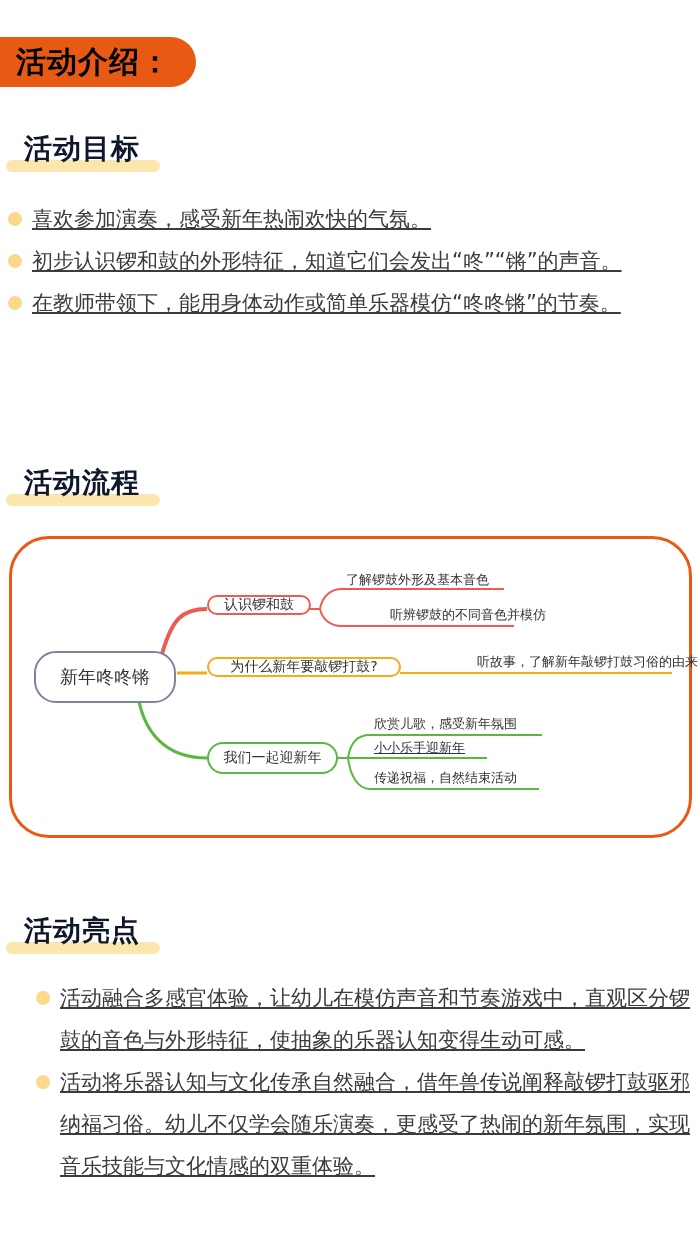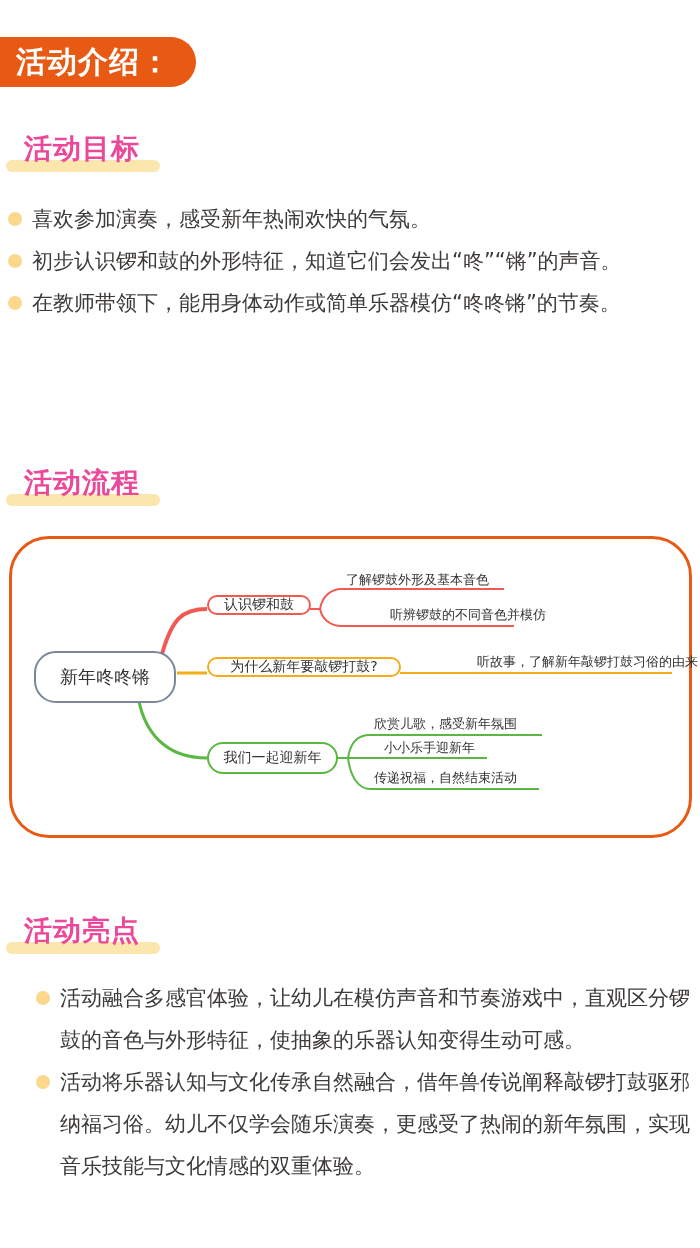--- a/index.html
+++ b/index.html
@@ -2,38 +2,38 @@
 <html><head>
 <meta charset="utf-8">
 <style>
   * { margin: 0; padding: 0; box-sizing: border-box; }
   html, body { width: 700px; height: 1248px; background: #ffffff; overflow: hidden; }
   body { position: relative; font-family: "DejaVu Sans", "Liberation Sans", sans-serif; color: #3d3a38; }
 
   .intro-badge {
     position: absolute; left: 0; top: 37px; width: 196px; height: 50px;
     background: #e85a13; border-radius: 0 26px 26px 0;
-    color: #ffffff; font-size: 30px; font-weight: bold; line-height: 50px;
+    color: #000000; font-size: 30px; font-weight: bold; line-height: 50px;
     padding-left: 16px; letter-spacing: 1px;
   }
 
   .section-heading { position: absolute; left: 6px; height: 44px; width: 156px; }
   .section-heading .underline {
     position: absolute; left: 0; bottom: 2px; width: 154px; height: 12px;
     background: #fbe6ae; border-radius: 6px;
   }
   .section-heading .label {
     position: absolute; left: 18px; top: 0; font-size: 28px; font-weight: bold;
-    color: #ec4899; letter-spacing: 1px; white-space: nowrap;
+    color: #0f172a; letter-spacing: 1px; white-space: nowrap;
   }
 
   .bullet-list { position: absolute; left: 0; width: 700px; }
   .bullet {
     position: relative; padding-left: 32px; padding-right: 18px;
-    font-size: 21px; line-height: 42px; color: #3d3a38;
+    font-size: 21px; line-height: 42px; color: #3d3a38; text-decoration: underline;
   }
   .bullet .dot {
     position: absolute; left: 8px; top: 14px; width: 14px; height: 14px;
     border-radius: 50%; background: #fbd88c;
   }
 
   .mindmap {
     position: absolute; left: 9px; top: 536px; width: 683px; height: 302px;
     border: 3px solid #e85a13; border-radius: 40px; background: #fff;
   }
@@ -101,21 +101,21 @@
 
   <div class="node red" style="left:195px; top:56px; width:104px; height:20px;">认识锣和鼓</div>
   <div class="leaf" style="left:334px; top:32px;">了解锣鼓外形及基本音色</div>
   <div class="leaf" style="left:340px; top:67px;padding-left:38px;">听辨锣鼓的不同音色并模仿</div>
 
   <div class="node yellow" style="left:195px; top:118px; width:194px; height:20px;">为什么新年要敲锣打鼓?</div>
   <div class="leaf" style="left:423px; top:114px;padding-left:42px;">听故事，了解新年敲锣打鼓习俗的由来</div>
 
   <div class="node green" style="left:195px; top:203px; width:131px; height:32px;">我们一起迎新年</div>
   <div class="leaf" style="left:362px; top:176px;">欣赏儿歌，感受新年氛围</div>
-  <div class="leaf" style="left:372px; top:200px;">小小乐手迎新年</div>
+  <div class="leaf" style="left:362px; top:200px;text-decoration:underline;">小小乐手迎新年</div>
   <div class="leaf" style="left:362px; top:230px;">传递祝福，自然结束活动</div>
 </div>
 
 <div class="section-heading" style="top:912px;">
   <div class="underline"></div>
   <div class="label">活动亮点</div>
 </div>
 <div class="bullet-list" style="top:977px;margin-left:28px;">
   <div class="bullet">
     <span class="dot"></span>

